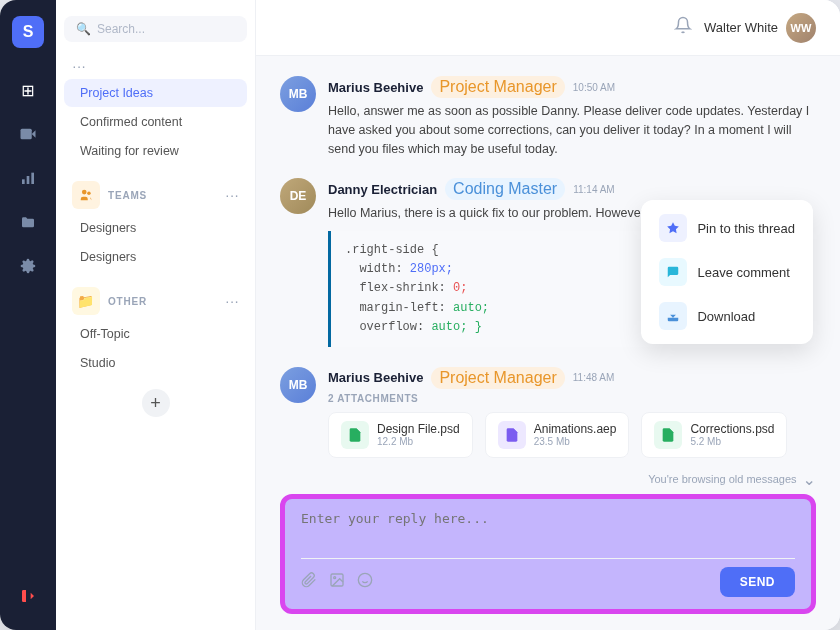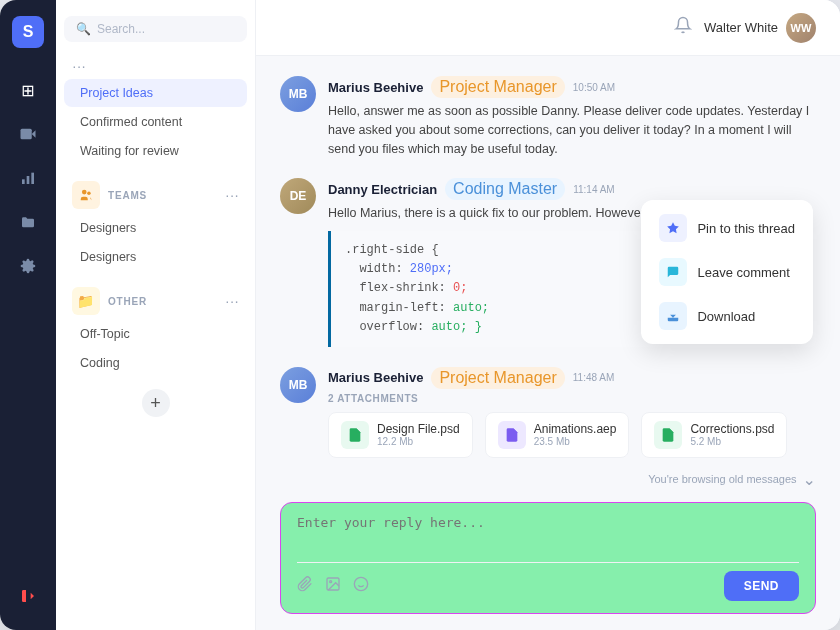--- a/index.html
+++ b/index.html
@@ -285,24 +285,24 @@
       margin-left: auto;
       display: flex;
       align-items: center;
       gap: 6px;
       font-size: 11px;
       color: #9aa5b8;
     }
 
     
     .reply-area {
-      background: #86efac;
+      background: #c4b5fd;
       margin: 0 24px 16px;
       border-radius: 12px;
-      border: 1px solid #d946ef;
+      border: 5px solid #d946ef;
       padding: 12px 16px;
       flex-shrink: 0;
     }
     .reply-input {
       width: 100%;
       border: none;
       outline: none;
       font-size: 13px;
       color: #555;
       resize: none;
@@ -449,21 +449,21 @@
       <div style="display:flex;align-items:center;gap:8px;">
         <div class="section-icon other">📁</div>
         <span class="section-title">OTHER</span>
       </div>
       <span class="section-dots">···</span>
     </div>
     <div class="sidebar-item">
       <span>Off-Topic</span>
     </div>
     <div class="sidebar-item">
-      <span>Coding</span>
+      <span>Studio</span>
     </div>
 
     <div class="add-btn">+</div>
   </div>
 
   <div class="main-content">
 
     <div class="top-header">
       <div style="flex:1"></div>
       <div class="header-right">

